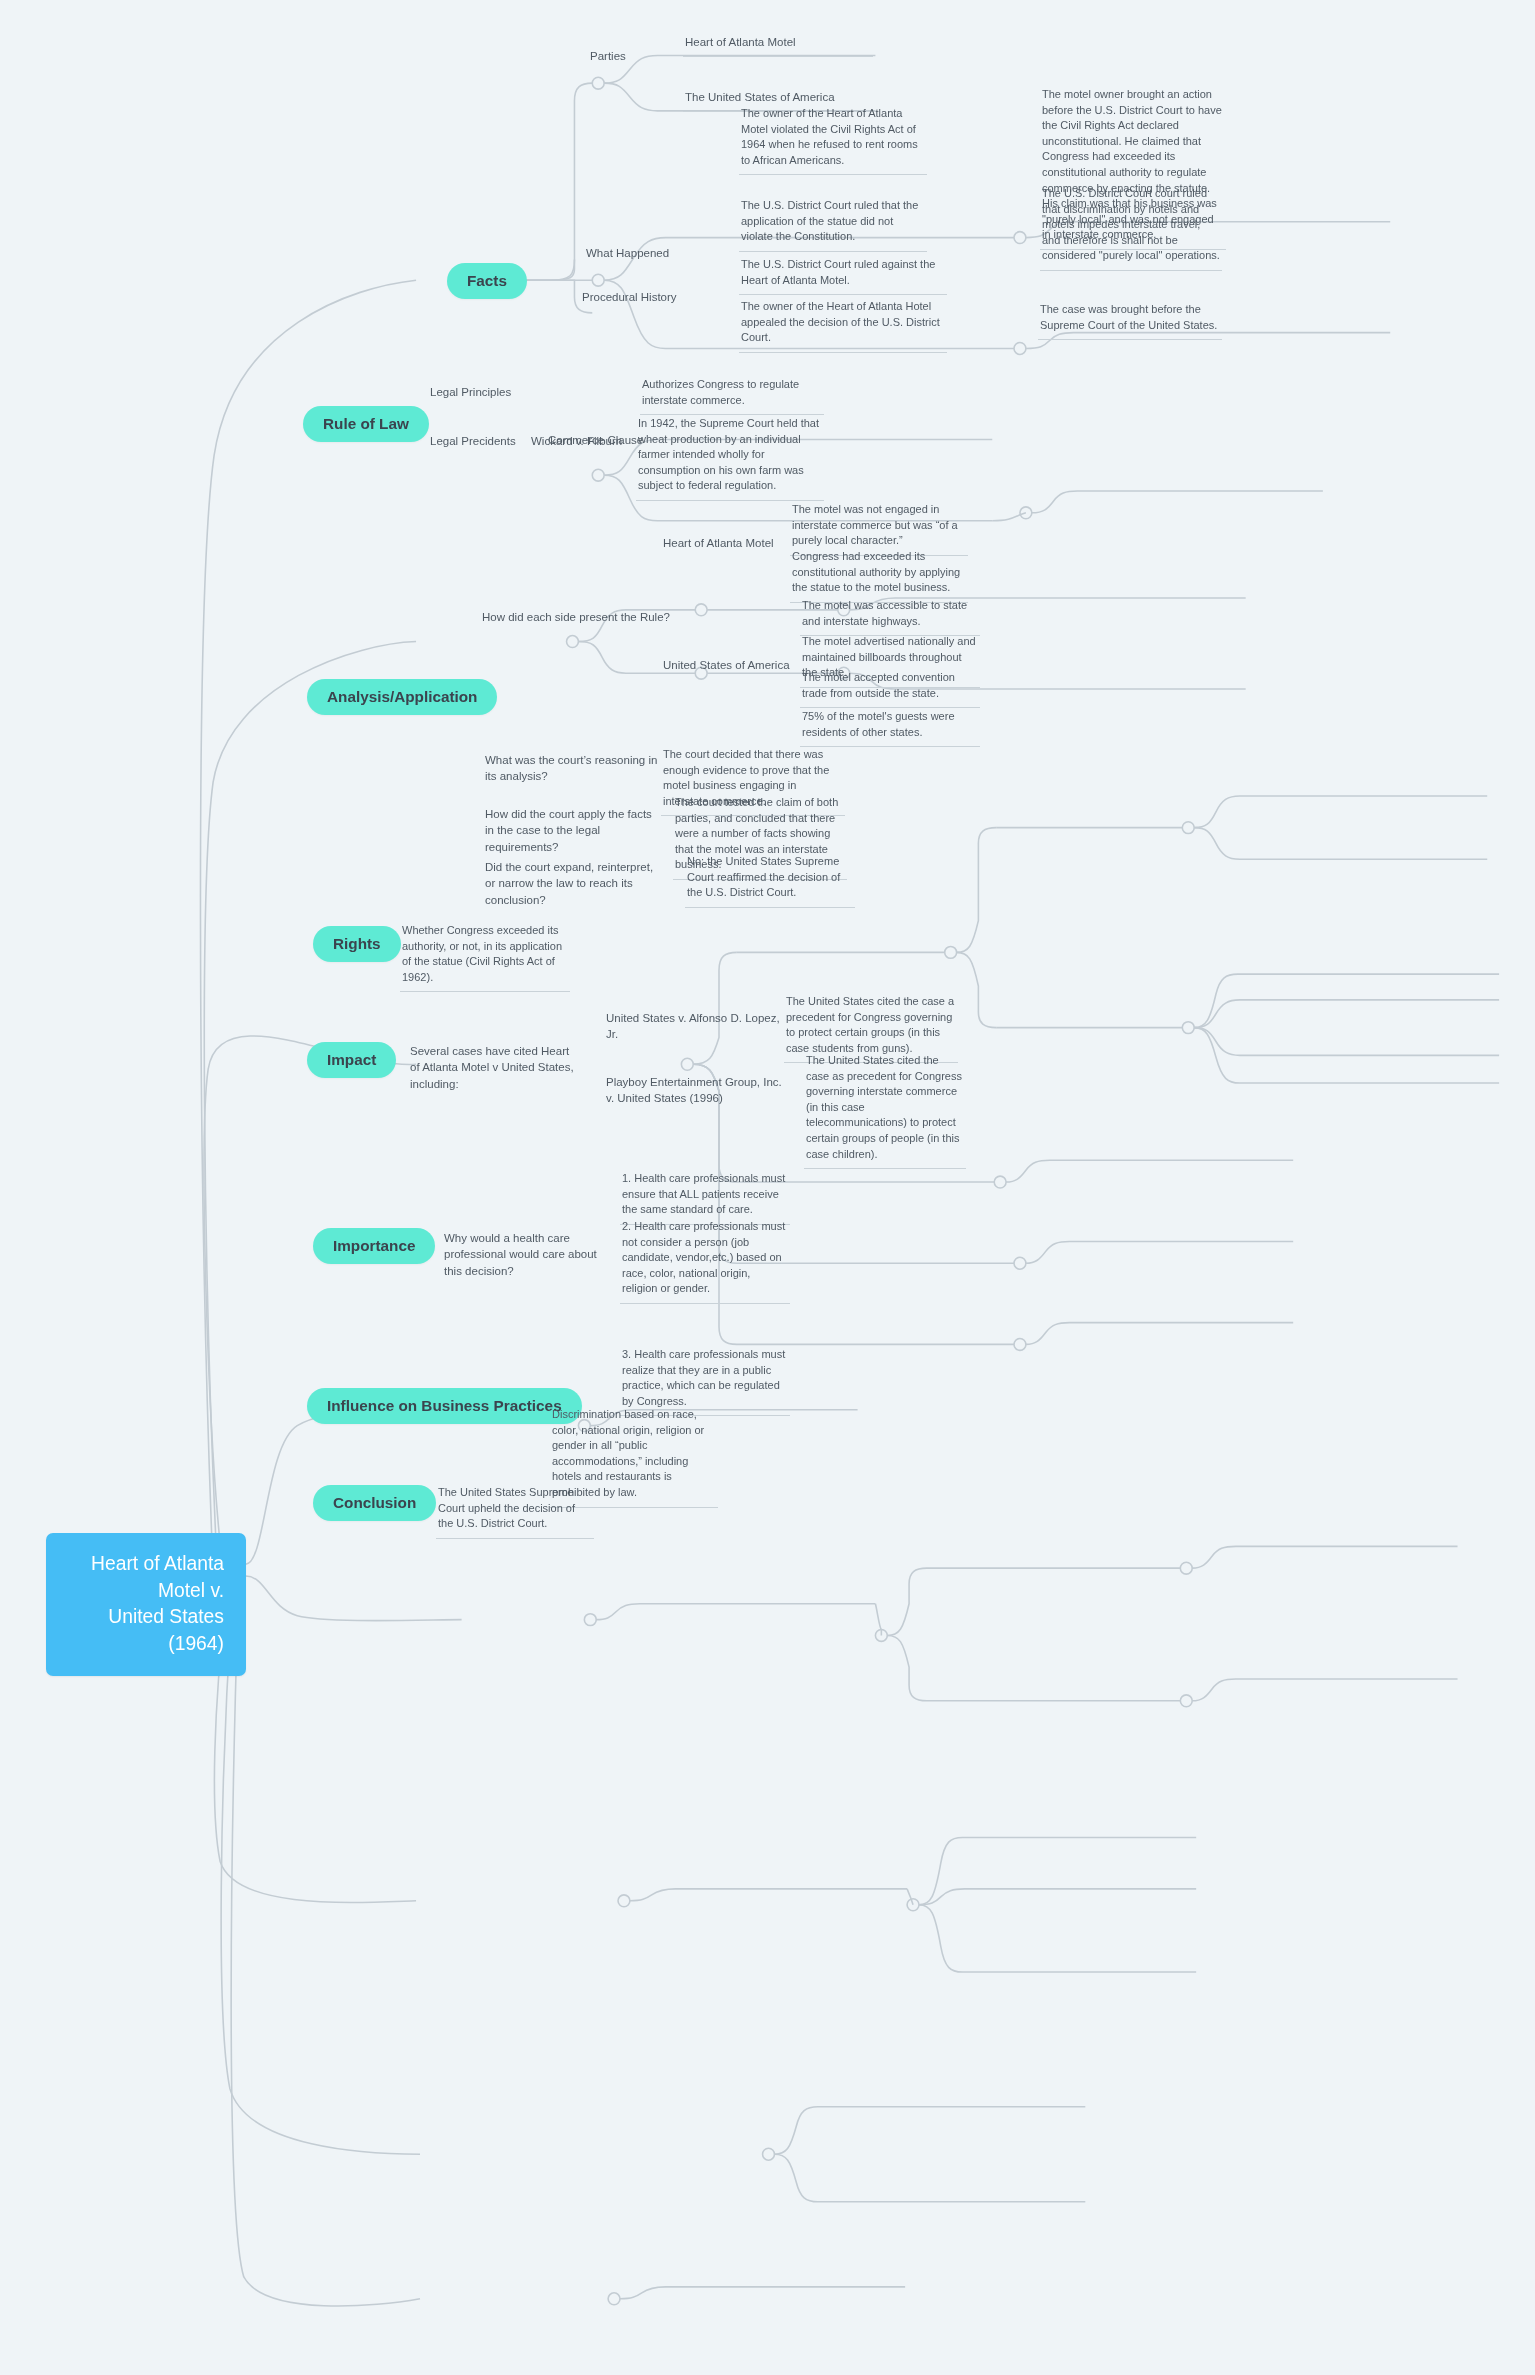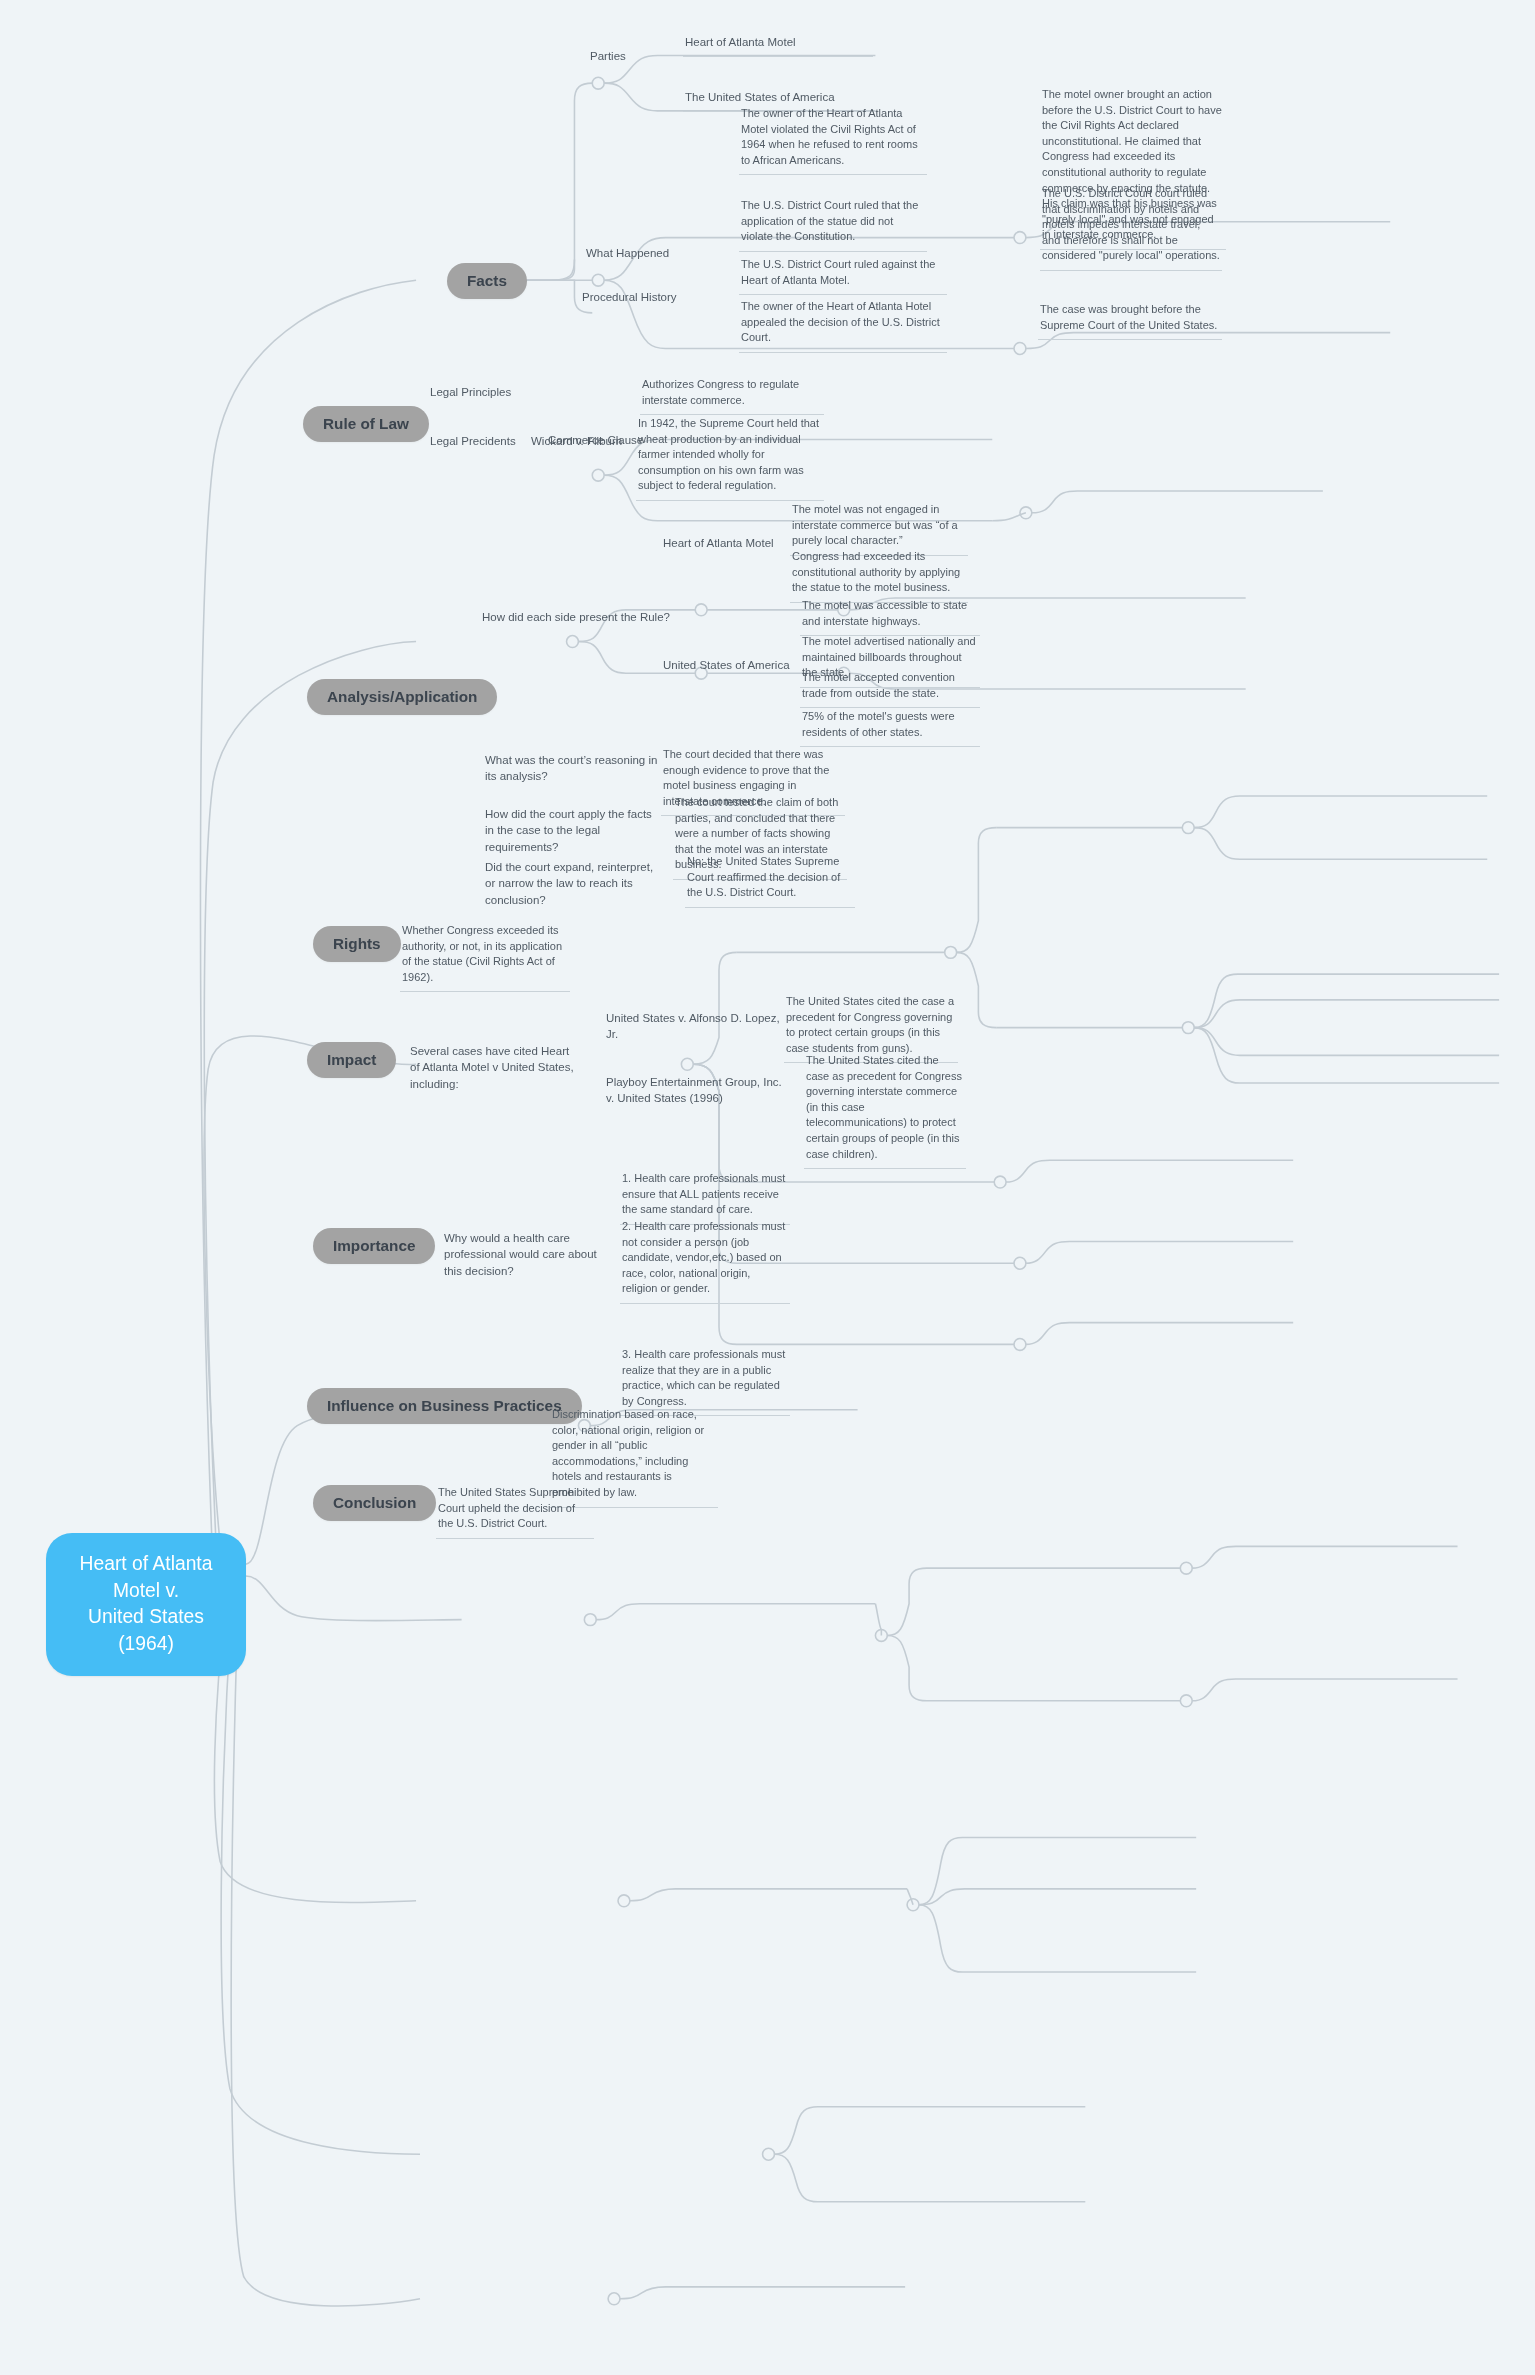--- a/index.html
+++ b/index.html
@@ -14,29 +14,29 @@
   #canvas{position:absolute;inset:0;width:1536px;height:2375px;}
   svg.links{position:absolute;left:0;top:0;width:1536px;height:2375px;pointer-events:none;}
   svg.links path{fill:none;stroke:#c3ccd3;stroke-width:1.6;}
   svg.links circle{fill:#eff4f7;stroke:#c3ccd3;stroke-width:1.6;}
 
   .node{position:absolute;box-sizing:border-box;}
 
   
   .root{
     background:#45bdf5;color:#ffffff;
-    border-radius:26px;
+    border-radius:7px;
     padding:18px 22px;
     font-size:19.3px;line-height:1.38;
-    text-align:center;font-weight:400;
+    text-align:right;font-weight:400;
     box-shadow:0 1px 2px rgba(0,0,0,.06);
   }
   
   .pill{
-    background:#a3a3a3;color:#3b444e;
+    background:#5eead4;color:#3b444e;
     border-radius:19px;
     padding:9px 20px;
     font-size:15.3px;font-weight:bold;
     text-align:center;white-space:nowrap;
     box-shadow:0 1px 2px rgba(0,0,0,.04);
   }
   
   .txt{
     font-size:11px;line-height:1.42;
     color:#505a64;

